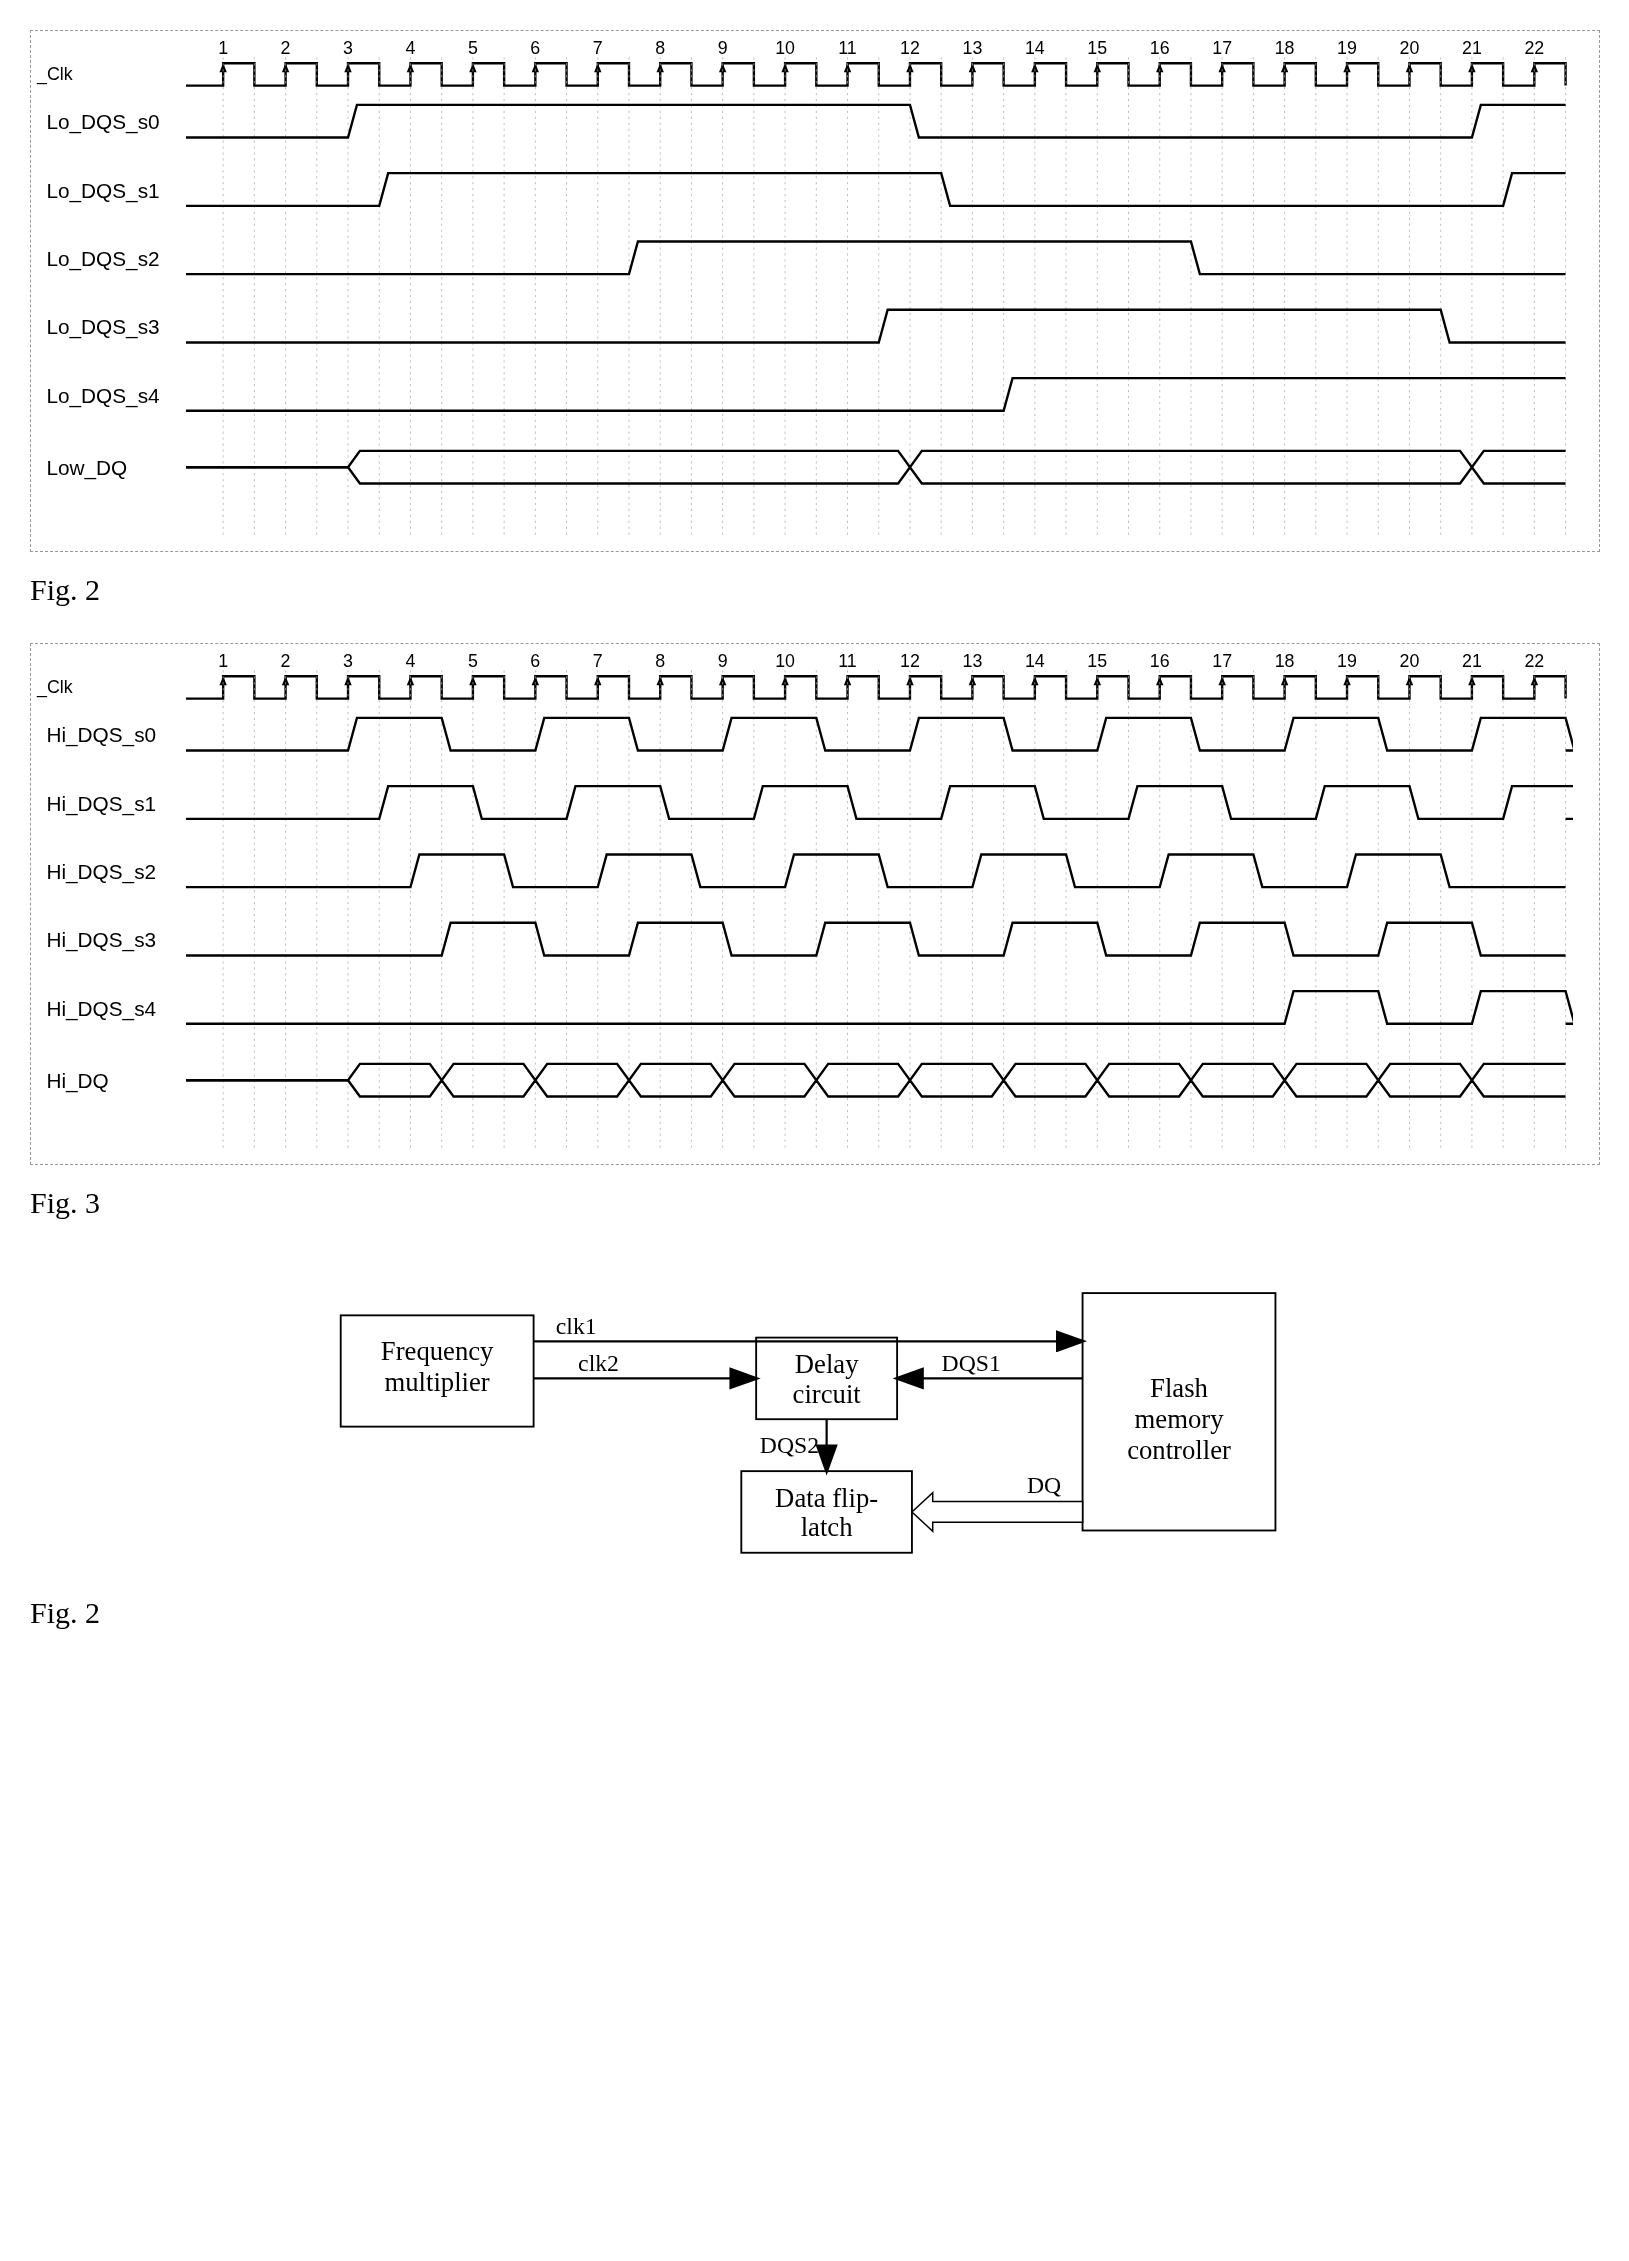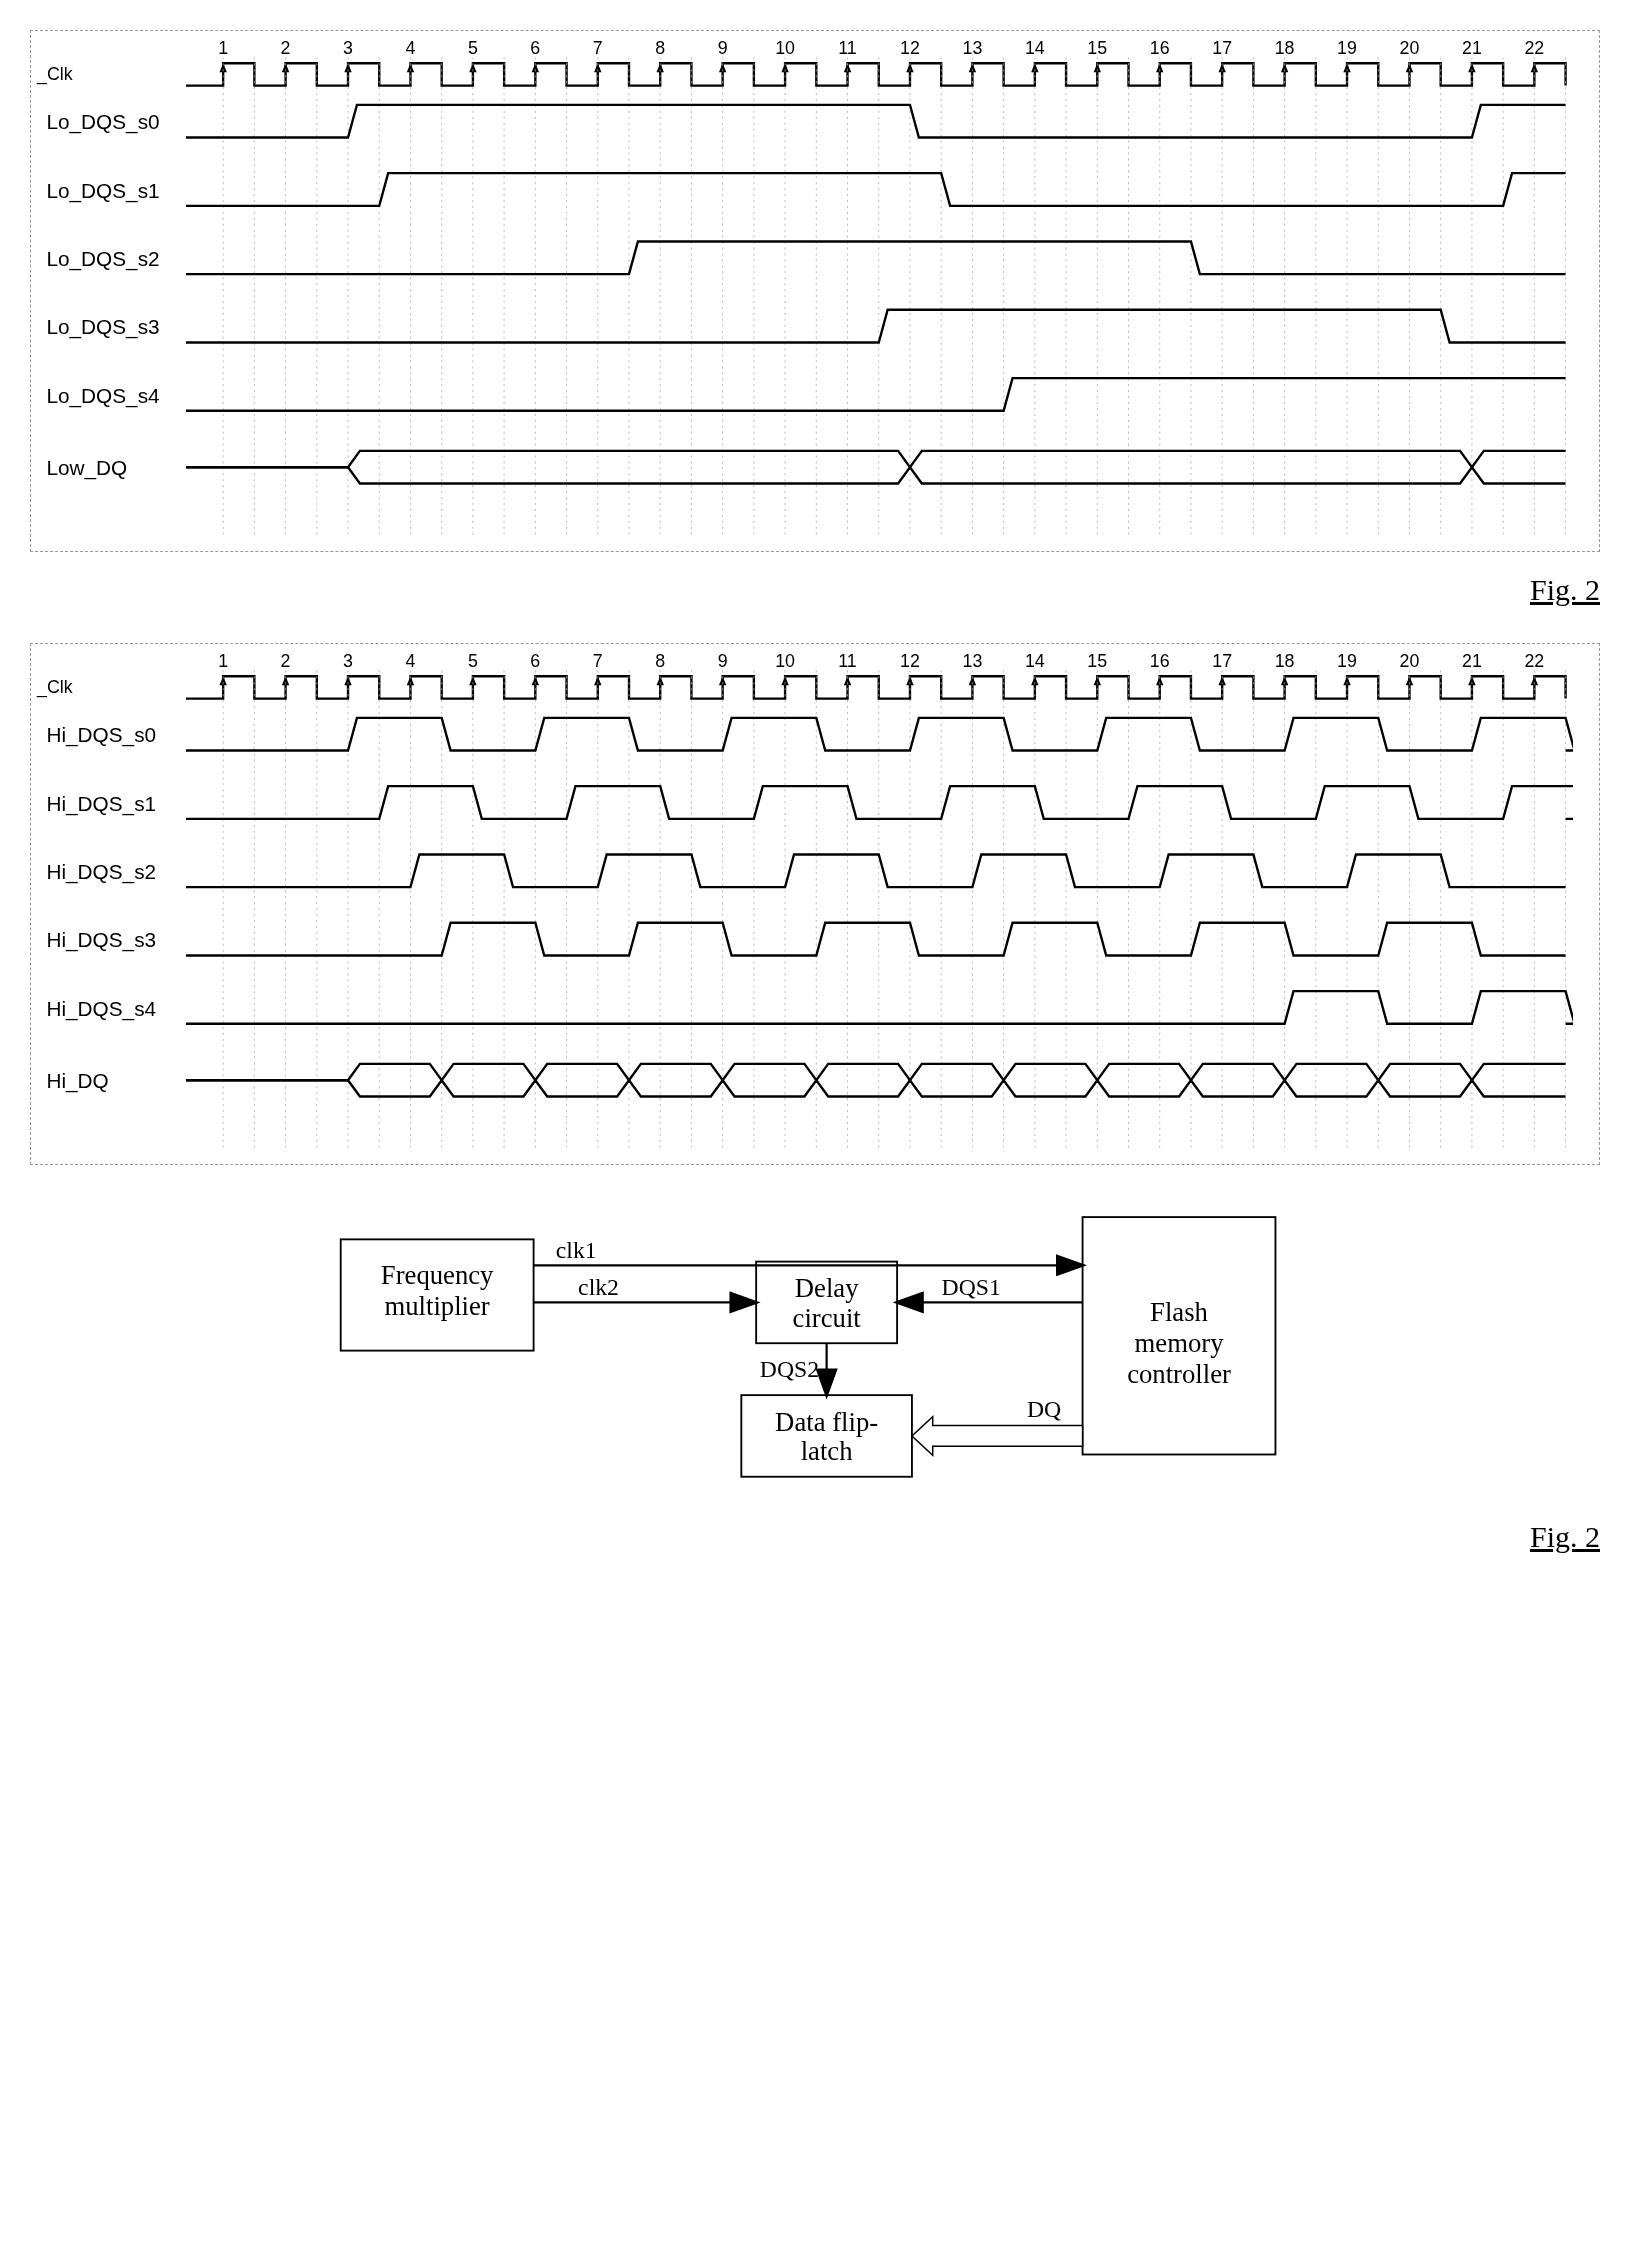--- a/index.html
+++ b/index.html
@@ -1,18 +1,18 @@
 <!DOCTYPE html>
 <html style="font-size:12px"><head>
 <meta charset="utf-8">
 <style>
   body { margin: 0; padding: 30px; background: #fff; font-family: "Times New Roman", serif; color: #000; }
   .page { width: 1570px; margin: 0 auto; }
   .timing-panel { border: 0.7px dashed #999; padding: 7.4px 7.4px 7.4px 4.5px; margin-bottom: 15px; position: relative; }
-  .fig-caption { text-align: right; font-size: 30px; margin: 21px 0 36px 0; font-family: "Times New Roman", serif; text-decoration: underline; }
+  .fig-caption { text-align: left; font-size: 30px; margin: 21px 0 36px 0; font-family: "Times New Roman", serif; }
   svg { display: block; }
   .grid-line { stroke: #aaa; stroke-width: 1; stroke-dasharray: 3 5; }
   .wave { stroke: #000; stroke-width: 3.2; fill: none; }
   .arrow-head { fill: #000; }
   .tick-num { font-family: sans-serif; font-size: 24px; text-anchor: middle; }
 
   
   .fig4 { width: 1039px; margin: 0 auto; }
   .fig4 svg { display: block; }
   .box { fill: #fff; stroke: #000; stroke-width: 2.5; }
@@ -234,20 +234,21 @@
         <path class="wave" d="M 202 318 L 504.3181818181818 318 L 516.3181818181818 274 L 630.4545454545455 274 L 642.4545454545455 318 L 756.5909090909091 318 L 768.5909090909091 274 L 882.7272727272727 274 L 894.7272727272727 318 L 1008.8636363636364 318 L 1020.8636363636364 274 L 1135 274 L 1147 318 L 1261.1363636363637 318 L 1273.1363636363637 274 L 1387.2727272727273 274 L 1399.2727272727273 318 L 1513.409090909091 318 L 1525.409090909091 274 L 1639.5454545454545 274 L 1651.5454545454545 318 L 1765.6818181818182 318 L 1777.6818181818182 274 L 1891.8181818181818 274 L 1903.8181818181818 318 L 2060 318"></path>
         <text x="14" y="399" font-family="sans-serif" font-size="28">Hi_DQS_s3</text>
         <path class="wave" d="M 202 410 L 546.3636363636364 410 L 558.3636363636364 366 L 672.5 366 L 684.5 410 L 798.6363636363636 410 L 810.6363636363636 366 L 924.7727272727273 366 L 936.7727272727273 410 L 1050.909090909091 410 L 1062.909090909091 366 L 1177.0454545454545 366 L 1189.0454545454545 410 L 1303.1818181818182 410 L 1315.1818181818182 366 L 1429.3181818181818 366 L 1441.3181818181818 410 L 1555.4545454545455 410 L 1567.4545454545455 366 L 1681.5909090909092 366 L 1693.5909090909092 410 L 1807.7272727272727 410 L 1819.7272727272727 366 L 1933.8636363636365 366 L 1945.8636363636365 410 L 2060 410"></path>
         <text x="14" y="491" font-family="sans-serif" font-size="28">Hi_DQS_s4</text>
         <path class="wave" d="M 202 502 L 1681.5909090909092 502 L 1693.5909090909092 458 L 1807.7272727272727 458 L 1819.7272727272727 502 L 1933.8636363636365 502 L 1945.8636363636365 458 L 2060 458 L 2072 502 L 2060 502"></path>
         <text x="14" y="589" font-family="sans-serif" font-size="28">Hi_DQ</text>
         <path class="wave" d="M 202 578 L 420.22727272727275 578 L 436.22727272727275 556 L 530.3636363636364 556 L 546.3636363636364 578 L 562.3636363636364 556 L 656.5 556 L 672.5 578 L 688.5 556 L 782.6363636363636 556 L 798.6363636363636 578 L 814.6363636363636 556 L 908.7727272727273 556 L 924.7727272727273 578 L 940.7727272727273 556 L 1034.909090909091 556 L 1050.909090909091 578 L 1066.909090909091 556 L 1161.0454545454545 556 L 1177.0454545454545 578 L 1193.0454545454545 556 L 1287.1818181818182 556 L 1303.1818181818182 578 L 1319.1818181818182 556 L 1413.3181818181818 556 L 1429.3181818181818 578 L 1445.3181818181818 556 L 1539.4545454545455 556 L 1555.4545454545455 578 L 1571.4545454545455 556 L 1665.5909090909092 556 L 1681.5909090909092 578 L 1697.5909090909092 556 L 1791.7272727272727 556 L 1807.7272727272727 578 L 1823.7272727272727 556 L 1917.8636363636365 556 L 1933.8636363636365 578 L 1949.8636363636365 556 L 2060 556"></path>
         <path class="wave" d="M 202 578 L 420.22727272727275 578 L 436.22727272727275 600 L 530.3636363636364 600 L 546.3636363636364 578 L 562.3636363636364 600 L 656.5 600 L 672.5 578 L 688.5 600 L 782.6363636363636 600 L 798.6363636363636 578 L 814.6363636363636 600 L 908.7727272727273 600 L 924.7727272727273 578 L 940.7727272727273 600 L 1034.909090909091 600 L 1050.909090909091 578 L 1066.909090909091 600 L 1161.0454545454545 600 L 1177.0454545454545 578 L 1193.0454545454545 600 L 1287.1818181818182 600 L 1303.1818181818182 578 L 1319.1818181818182 600 L 1413.3181818181818 600 L 1429.3181818181818 578 L 1445.3181818181818 600 L 1539.4545454545455 600 L 1555.4545454545455 578 L 1571.4545454545455 600 L 1665.5909090909092 600 L 1681.5909090909092 578 L 1697.5909090909092 600 L 1791.7272727272727 600 L 1807.7272727272727 578 L 1823.7272727272727 600 L 1917.8636363636365 600 L 1933.8636363636365 578 L 1949.8636363636365 600 L 2060 600"></path>
       </svg>
 </div>
+<div class="fig-caption">Fig. 3</div>
 
 <div class="fig4">
   <svg id="svg-fig4" width="1039" height="319" viewBox="0 0 1400 430">
         <defs>
           <marker id="ah" markerWidth="14" markerHeight="10" refX="12" refY="5" orient="auto">
             <path d="M0,0 L14,5 L0,10 Z" fill="#000"></path>
           </marker>
         </defs>
         <rect class="box" x="60" y="80" width="260" height="150"></rect>
         <text class="box-text" x="190" y="140">Frequency</text>

